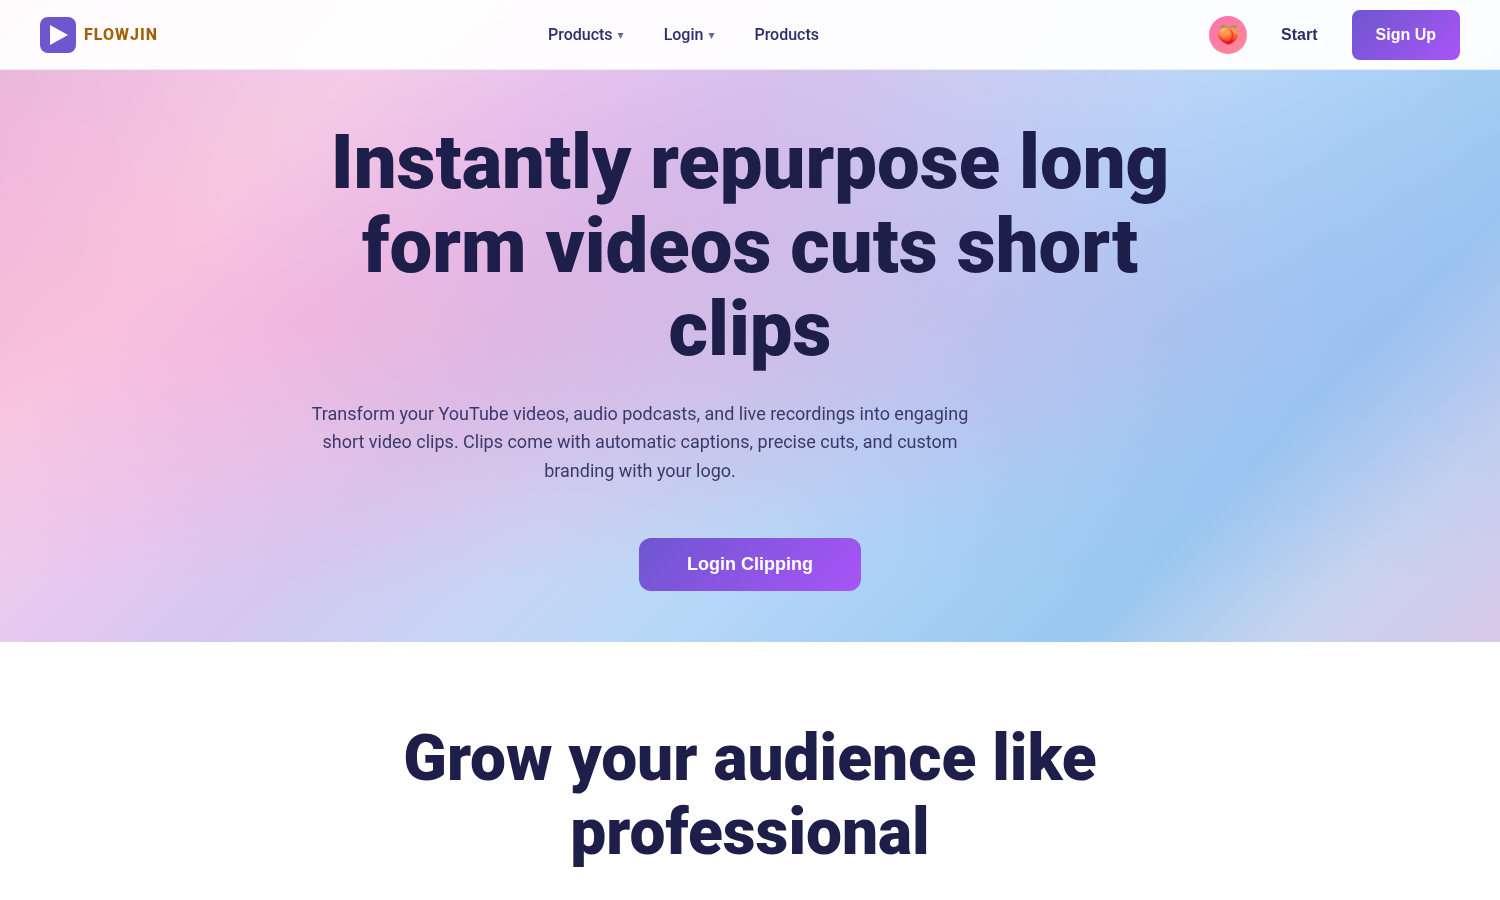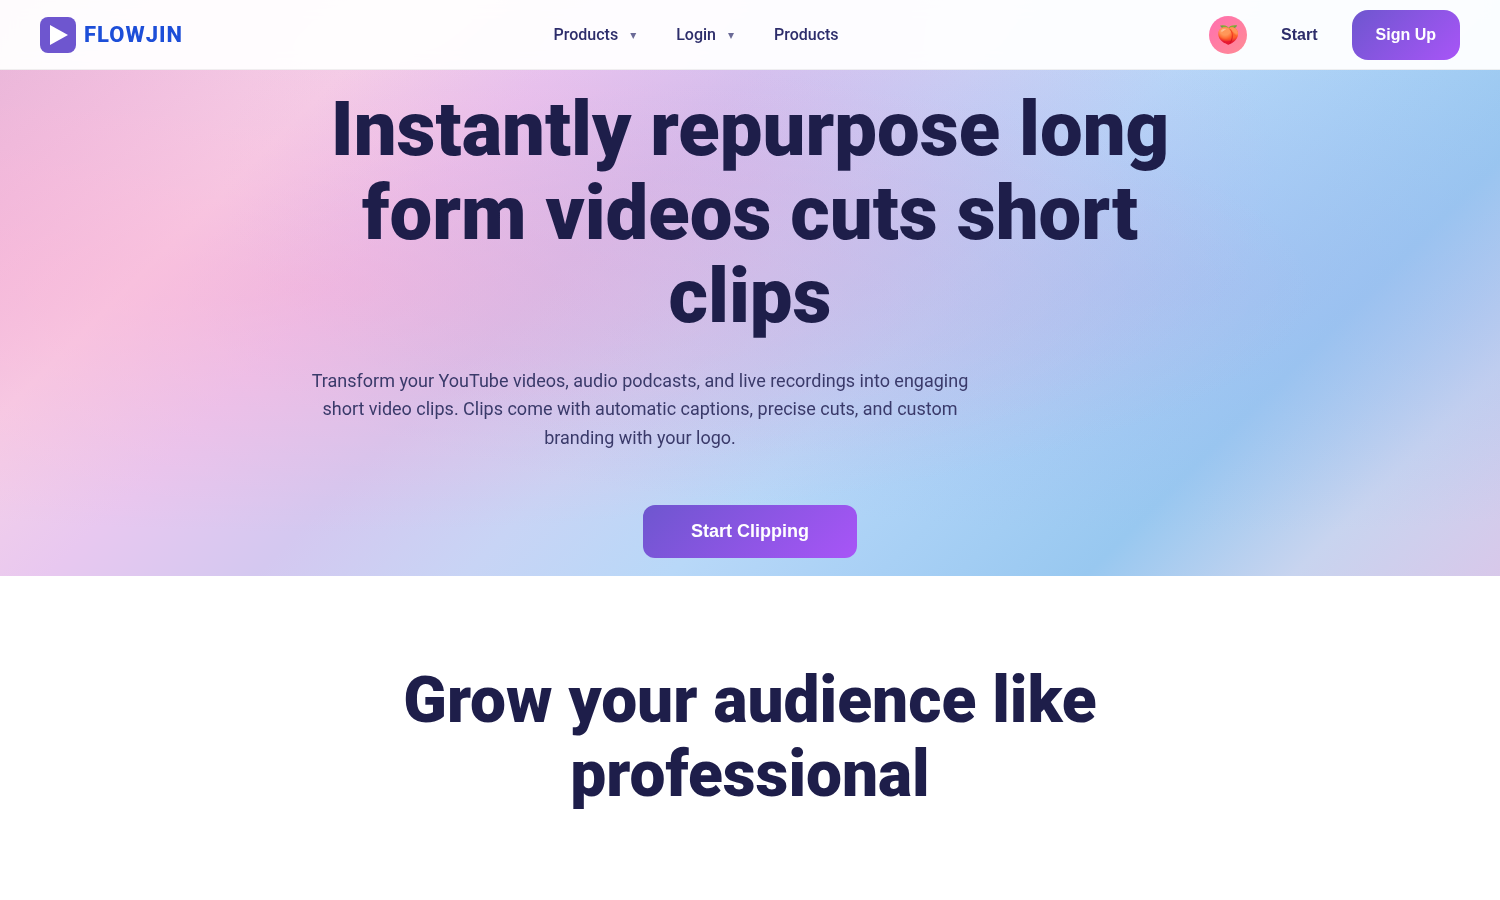--- a/index.html
+++ b/index.html
@@ -39,37 +39,37 @@
       cursor: pointer;
       text-decoration: none;
     }
 
     .logo-icon {
       width: 36px;
       height: 36px;
     }
 
     .logo-text {
-      font-size: 22px;
+      font-size: 16px;
       font-weight: 800;
-      color: #1d4ed8;
+      color: #a16207;
       letter-spacing: 1px;
       text-transform: uppercase;
     }
 
     .nav-links {
       display: flex;
       align-items: center;
       gap: 8px;
     }
 
     .nav-item {
       display: flex;
       align-items: center;
-      gap: 12px;
+      gap: 5px;
       padding: 8px 16px;
       font-size: 16px;
       font-weight: 500;
       color: #2d2d6b;
       cursor: pointer;
       border-radius: 6px;
       transition: background 0.15s;
       white-space: nowrap;
     }
 
@@ -108,29 +108,29 @@
       transition: background 0.15s;
     }
 
     .btn-signup {
       padding: 16px 24px;
       font-size: 16px;
       font-weight: 700;
       color: #ffffff;
       background: linear-gradient(135deg, #6e56cf, #a855f7);
       border: none;
-      border-radius: 16px;
+      border-radius: 8px;
       cursor: pointer;
       transition: opacity 0.15s;
     }
 
     
     .hero {
       padding-top: 70px;
-      height: 576px;
+      height: 642px;
       background: linear-gradient(135deg,
         #e8b4d8 0%,
         #f0c0e0 10%,
         #f5d0e8 20%,
         #e8c8f0 30%,
         #d4c8f0 40%,
         #c8d4f5 50%,
         #b8d8f8 60%,
         #a8d0f5 70%,
         #98c8f0 80%,
@@ -200,21 +200,21 @@
       padding: 80px 60px 40px;
       text-align: center;
     }
 
     .section-title {
       font-size: 64px;
       font-weight: 900;
       color: #1e1e4a;
       line-height: 1.15;
       max-width: 900px;
-      margin: 8px auto;
+      margin: 0 auto;
     }
   </style>
 </head>
 <body>
 
 <nav class="navbar">
   <a class="nav-logo" href="#">
     <svg class="logo-icon" viewBox="0 0 36 36" fill="none" xmlns="http://www.w3.org/2000/svg">
       <rect width="36" height="36" rx="8" fill="#6e56cf"></rect>
       <polygon points="10,8 28,18 10,28" fill="white"></polygon>
@@ -245,21 +245,21 @@
   </div>
 </nav>
 
 <section class="hero">
   <div class="hero-content">
     <h1 class="hero-title">
       <span>Instantly repurpose long</span><br>
       <span>form videos cuts short clips</span>
     </h1>
     <p class="hero-subtitle">Transform your YouTube videos, audio podcasts, and live recordings into engaging short video clips. Clips come with automatic captions, precise cuts, and custom branding with your logo.</p>
-    <button class="btn-cta">Start Clipping</button>
+    <button class="btn-cta">Login Clipping</button>
   </div>
 </section>
 
 <section class="section-below">
   <h2 class="section-title">
     <span>Grow your audience like professional</span><br>
   </h2>
 </section>
 
 </body></html>

